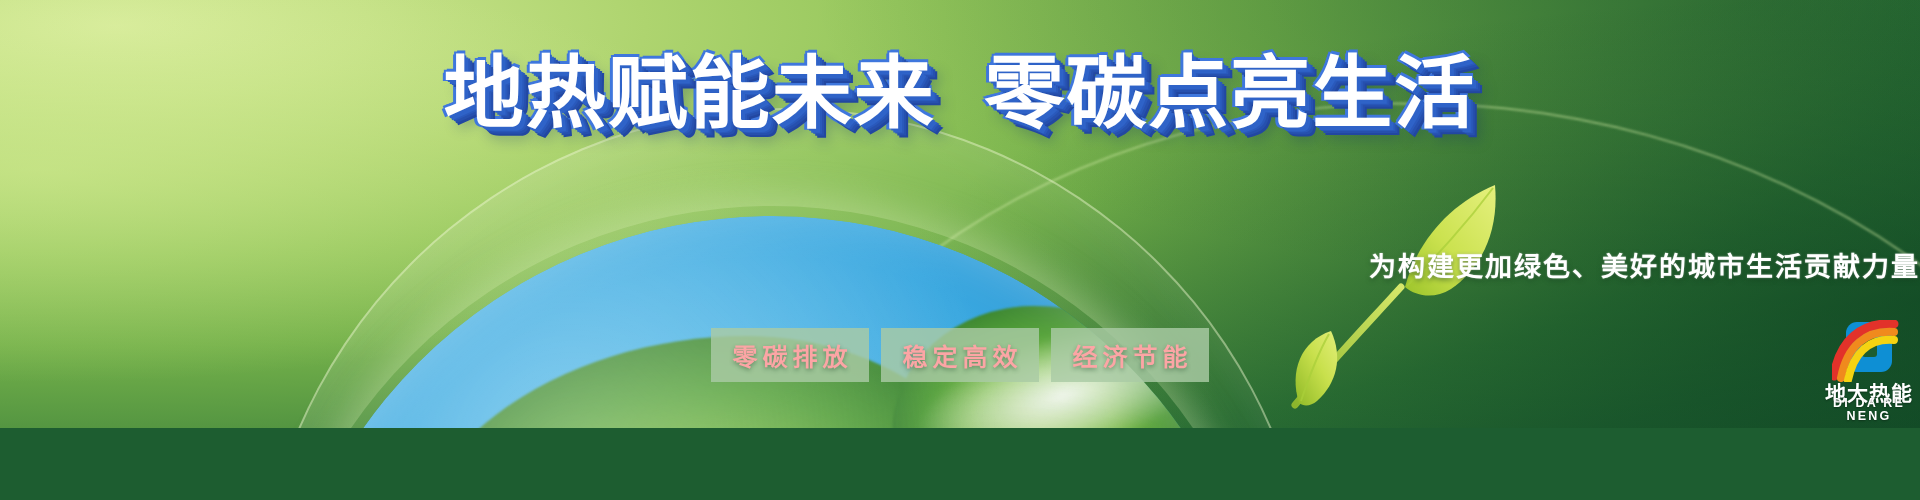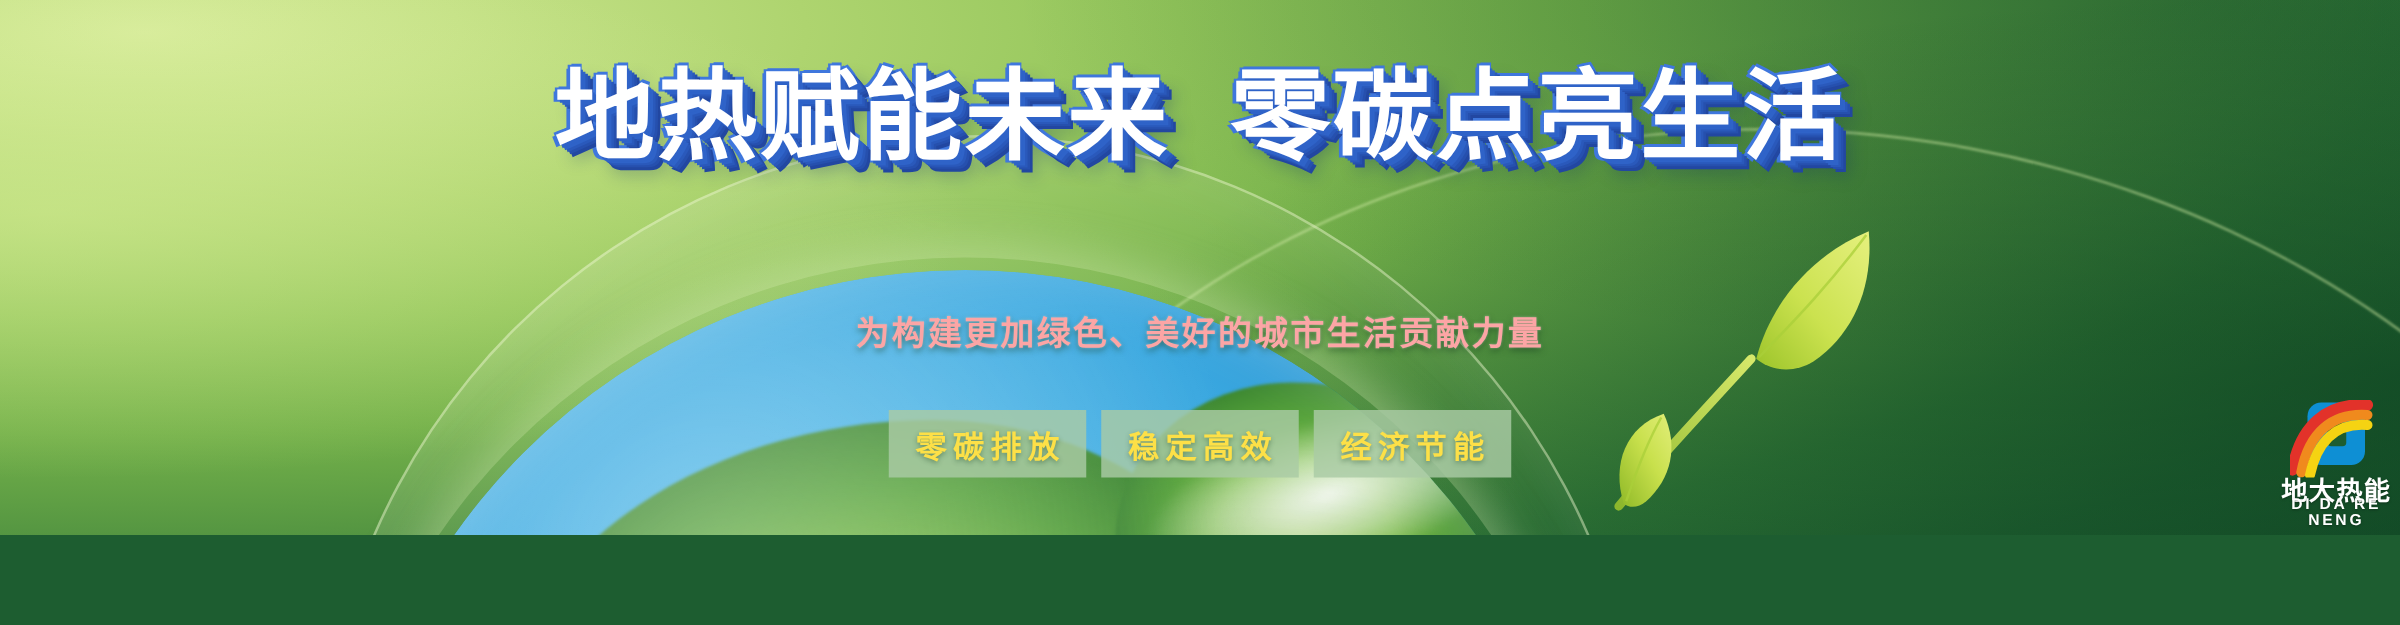--- a/index.html
+++ b/index.html
@@ -173,45 +173,45 @@
       -3px  1px 0 #3f77dd,
        1px -3px 0 #3f77dd,
       12px 12px 14px rgba(14,46,100,.35);
   }
 
   
   .subtitle {
     position: absolute;
     left: 0; right: 0;
     top: 245px;
-    text-align: center;
+    text-align: right;
     font-size: 27px;
     font-weight: 700;
     letter-spacing: 2px;
-    color: #fca5a5;
+    color: #ffffff;
     text-shadow: 0 2px 5px rgba(20,60,30,.55), 0 0 2px rgba(255,255,255,.5);
   }
 
   
   .badges {
     position: absolute;
     left: 0; right: 0;
     top: 328px;
     display: flex;
     justify-content: center;
     gap: 12px;
   }
   .badge {
     width: 158px;
     height: 54px;
     display: flex;
     align-items: center;
     justify-content: center;
     background: rgba(170,202,165,.82);
-    color: #fde047;
+    color: #fca5a5;
     font-size: 25px;
     font-weight: 700;
     letter-spacing: 5px;
     text-indent: 5px;
     text-shadow: 0 2px 4px rgba(30,70,40,.45);
     cursor: pointer;
   }
 
   
   .logo {

